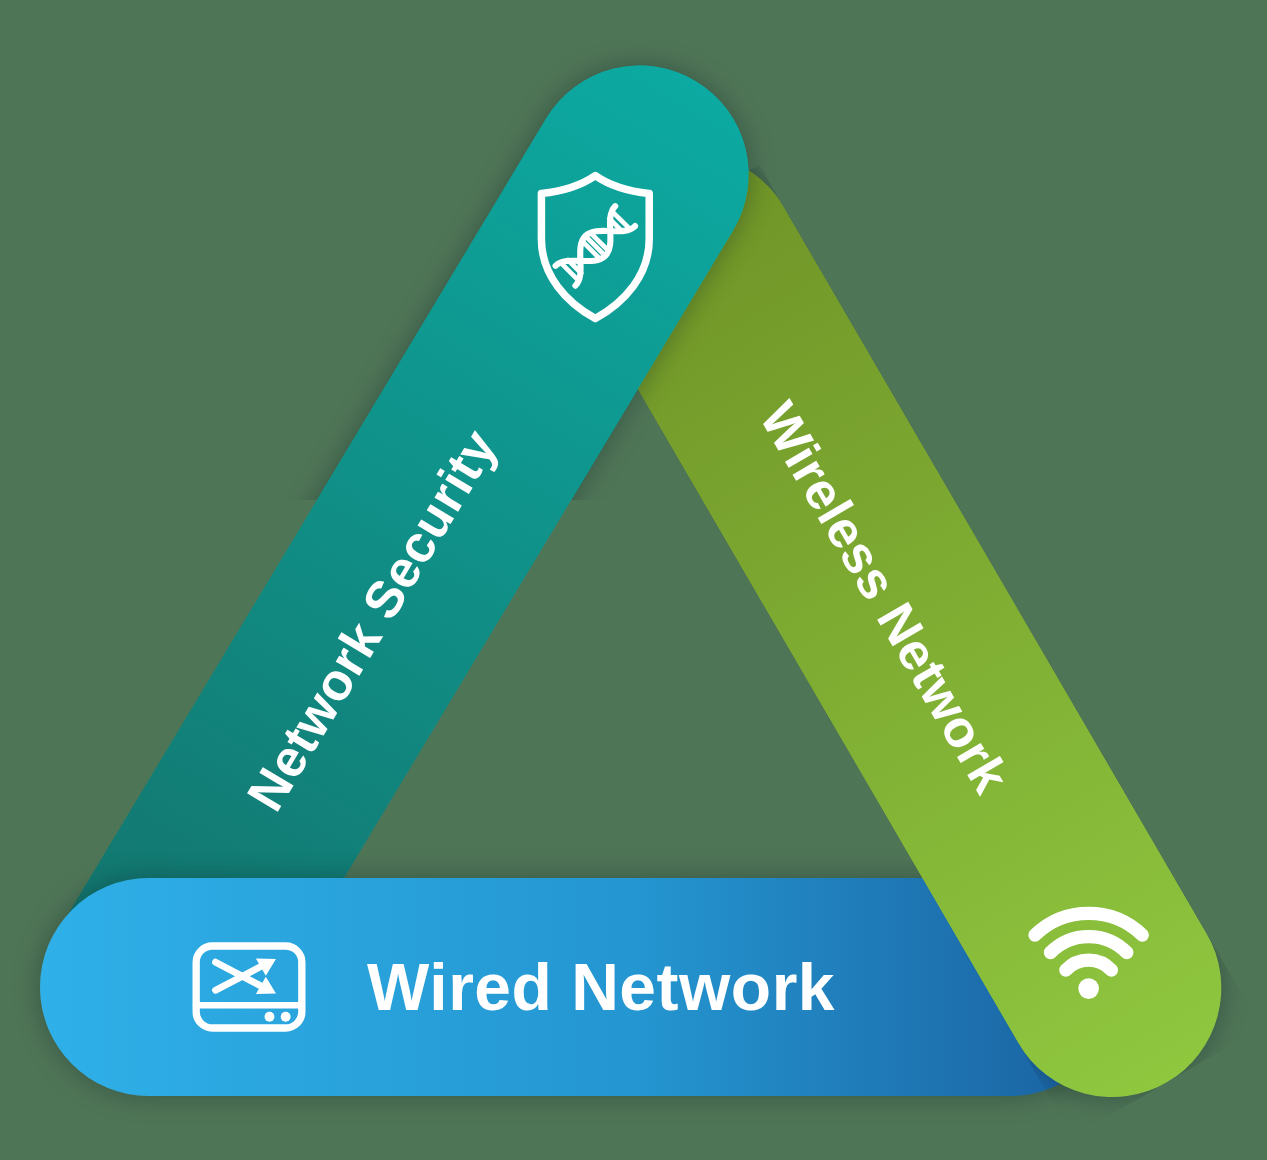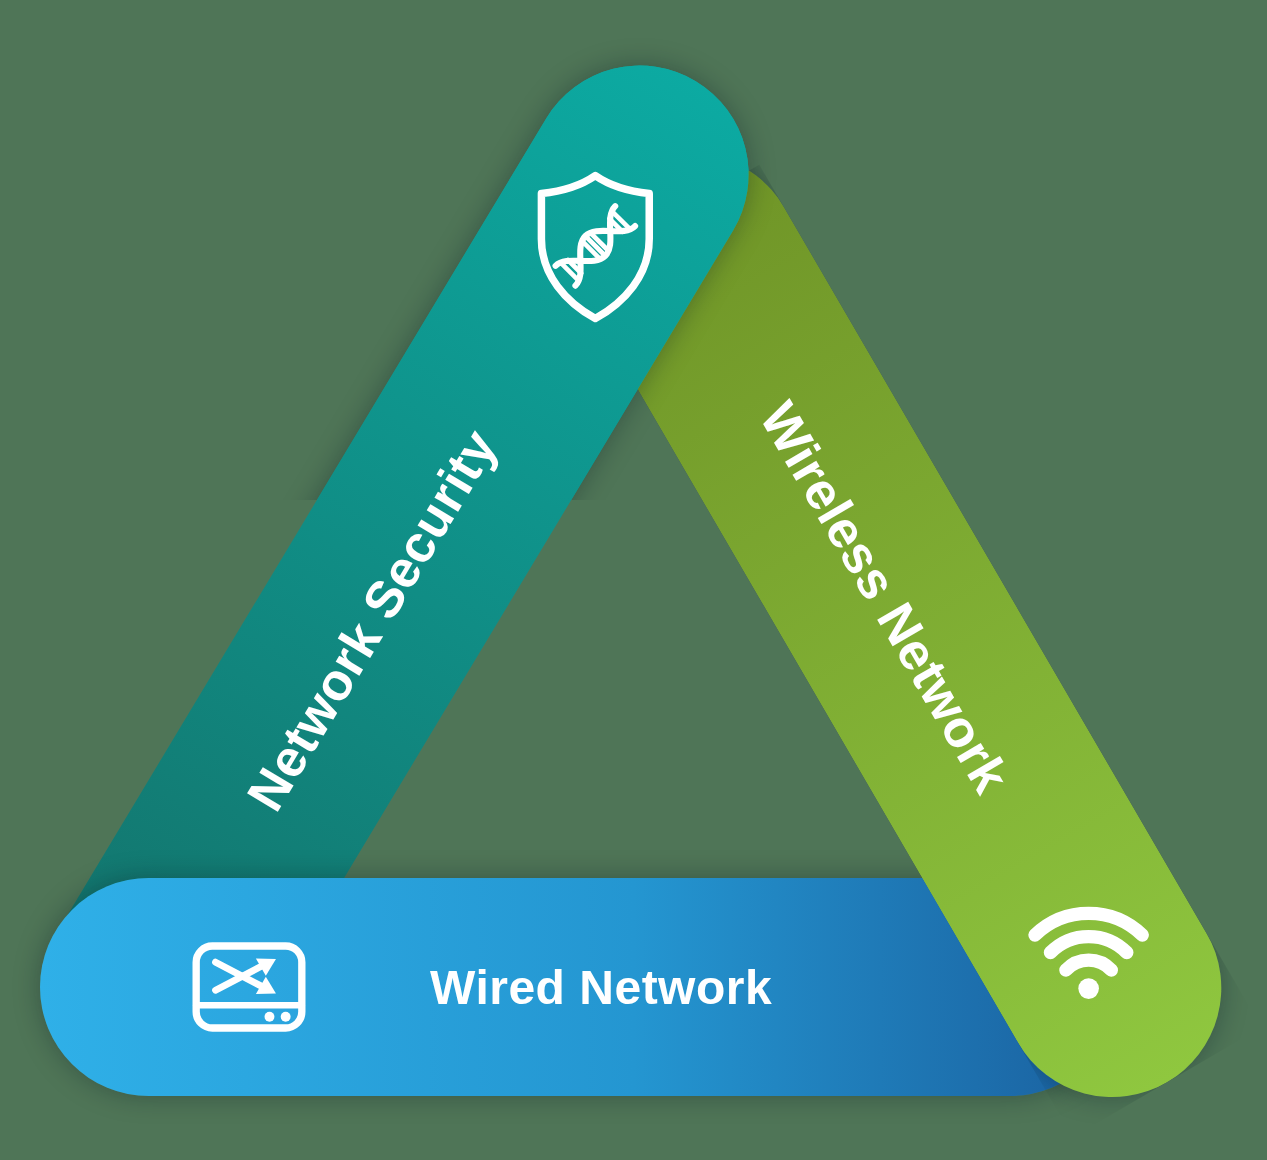--- a/index.html
+++ b/index.html
@@ -45,21 +45,21 @@
   }
   .bar-label{
     position:absolute;top:50%;
     transform:translate(-50%,-50%);
     color:#ffffff;font-weight:bold;
     font-size:52px;letter-spacing:0.5px;
     white-space:nowrap;
   }
   .teal .bar-label{left:46%;}
   .green .bar-label{left:47%;}
-  .blue .bar-label{left:52%;font-size:48px;}
+  .blue .bar-label{left:52%;font-size:66px;}
   .bar-icon{position:absolute;top:50%;}
   .bar-icon svg{display:block;width:100%;height:100%;}
   .icon-shield{right:120px;width:150px;height:160px;transform:translateY(-50%) rotate(59deg);}
   .icon-wifi{right:90px;width:132px;height:132px;transform:translateY(-50%) rotate(-59.8deg);}
   .icon-switch{left:140px;width:138px;height:138px;transform:translateY(-50%);}
 </style>
 </head>
 <body>
 
 <div class="stage">

